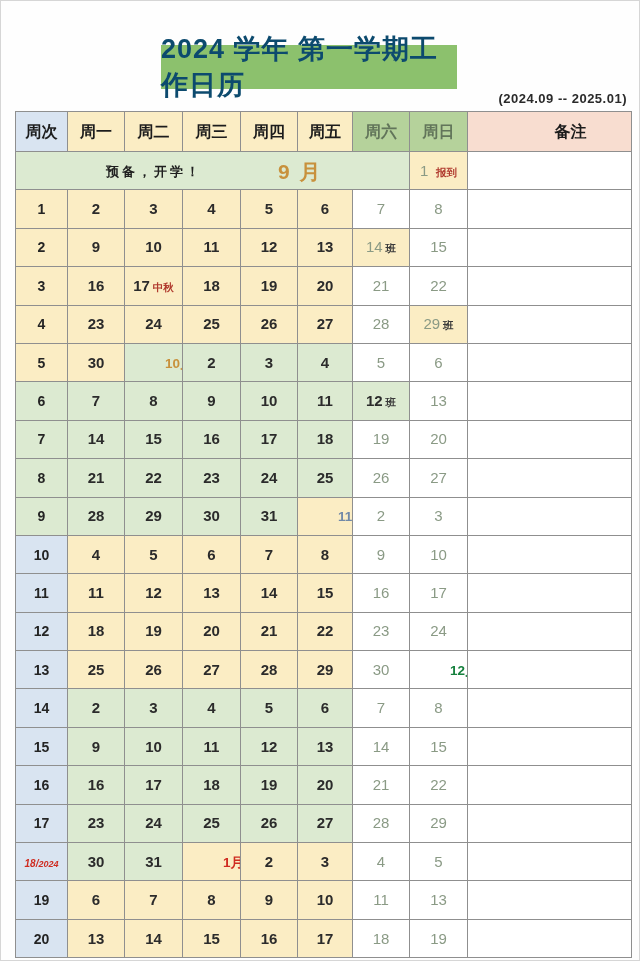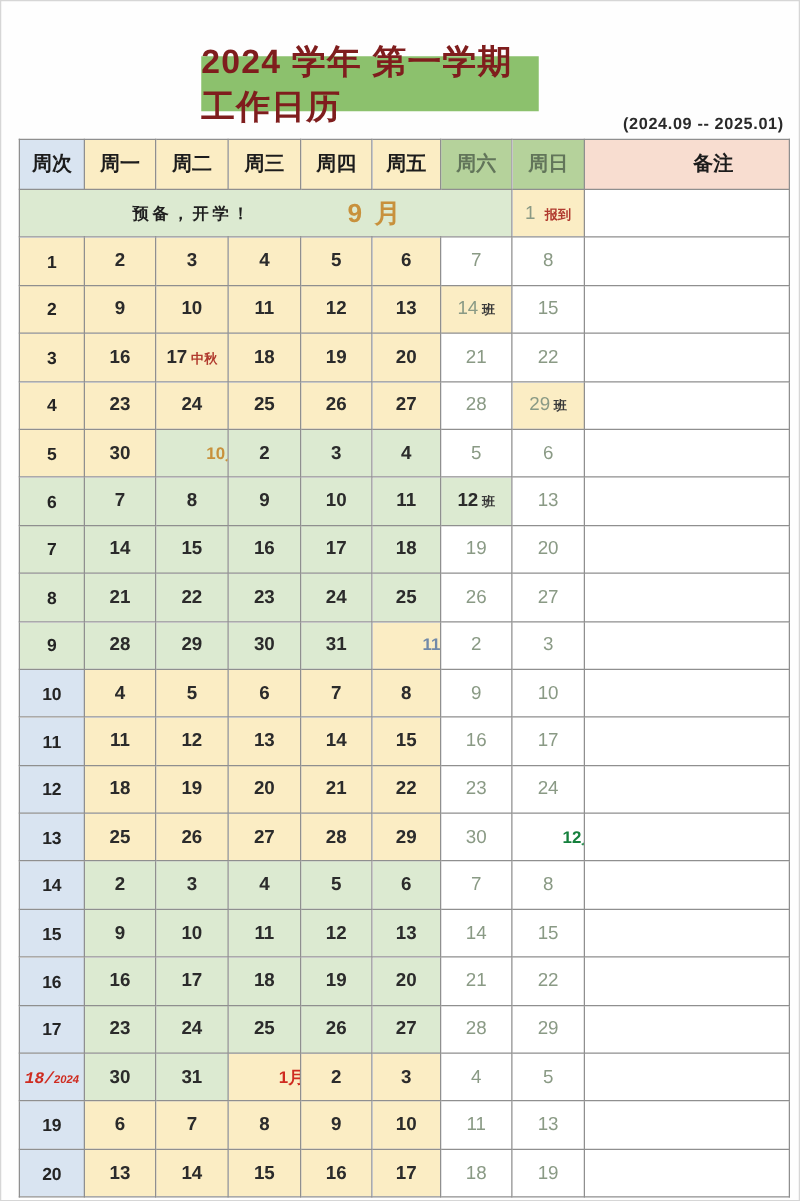--- a/index.html
+++ b/index.html
@@ -2,23 +2,23 @@
 <html><head>
 <meta charset="utf-8">
 <style>
   html,body{margin:0;padding:0;background:#e9e9e9;}
   .page{
     position:relative;width:640px;height:961px;background:#fefefe;
     border:1px solid #d6d6d6;box-sizing:border-box;overflow:hidden;
     font-family:"Liberation Sans","DejaVu Sans",sans-serif;
   }
   .title{
-    position:absolute;left:160px;top:44px;width:270px;height:44px;
+    position:absolute;left:160px;top:44px;width:296px;height:44px;
     display:flex;align-items:center;justify-content:center;
-    font-size:27px;font-weight:bold;color:#7f1d1d;letter-spacing:1px;
+    font-size:27px;font-weight:bold;color:#0c4a6e;letter-spacing:1px;
   }
   .subtitle{
     position:absolute;right:12px;top:90px;
     font-size:13px;font-weight:600;color:#2a2a2a;letter-spacing:0.5px;
   }
   table.cal{
     position:absolute;left:14px;top:110px;width:616px;
     border-collapse:collapse;table-layout:fixed;
   }
   .cal th,.cal td{
@@ -27,21 +27,21 @@
   }
   .cal thead tr{height:40px;}
   .cal tbody tr{height:38.4px;}
   .cal th{font-size:16px;font-weight:bold;color:#1c1c1c;}
   .num{font-size:15px;}
   .dark{color:#2b2b2b;font-weight:700;}
   .muted{color:#8a9a85;font-weight:400;}
   .pre{font-size:13.5px;font-weight:700;margin-right:3px;margin-left:40px;}
   .suf{font-size:10.5px;font-weight:700;margin-left:3px;}
   .week-cell{font-size:14px;font-weight:700;color:#242424;}
-  .hand-big{font-size:13px;font-weight:700;font-style:italic;font-family:Liberation Mono, monospace;}
+  .hand-big{font-size:10px;font-weight:700;font-style:italic;}
   .hand-small{font-size:9px;font-weight:700;font-style:italic;}
   .banner-cell{position:relative;text-align:left;}
   .hw{
     position:absolute;left:90px;top:50%;transform:translateY(-50%);
     font-size:13px;font-weight:700;letter-spacing:3px;color:#1f1f1f;
   }
   .month-label{
     position:absolute;left:262px;top:50%;transform:translateY(-50%);
     font-size:21px;font-weight:700;letter-spacing:2px;
   }

